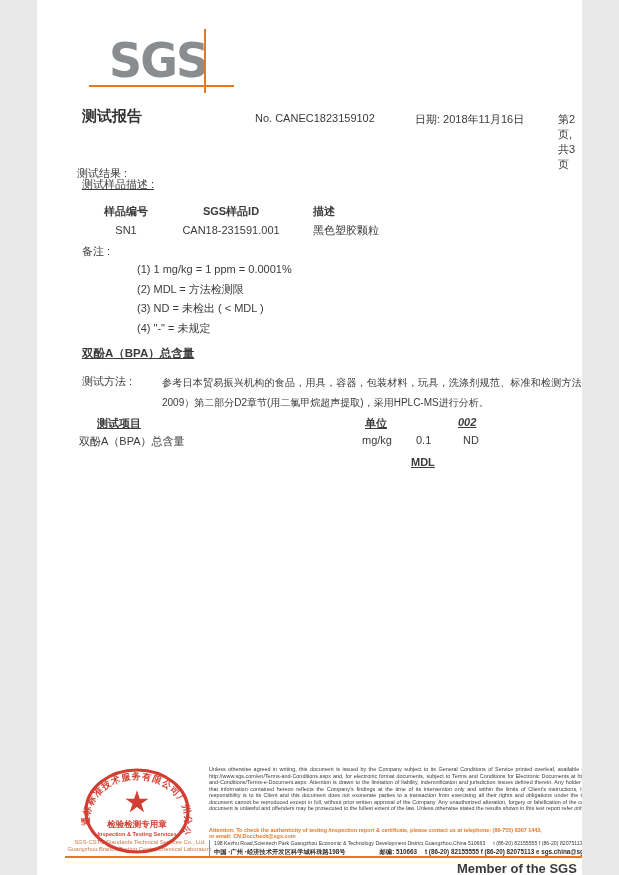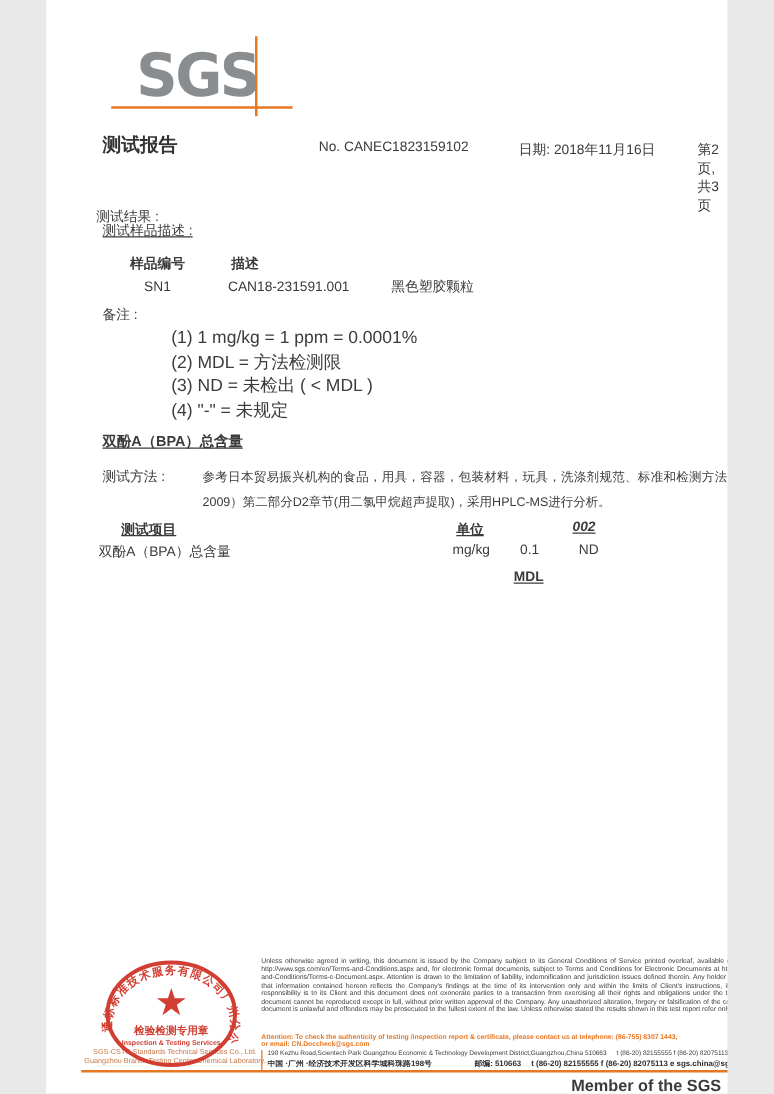--- a/index.html
+++ b/index.html
@@ -42,21 +42,21 @@
 
   
   .sample-table { left: 48px; top: 202px; font-size: 11px; }
   .sample-table .tr { display: flex; line-height: 19px; }
   .sample-table .c1 { width: 82px; text-align: center; }
   .sample-table .c2 { width: 128px; text-align: center; }
   .sample-table .c3 { padding-left: 18px; text-align: left; }
   .sample-table .hdr { font-weight: bold; }
 
   .notes-label { left: 45px; top: 244px; }
-  .notes-list { left: 100px; top: 260px; font-size: 14px; line-height: 19.5px; }
+  .notes-list { left: 100px; top: 260px; font-size: 11px; line-height: 19.5px; }
 
   .bpa-heading { left: 45px; top: 346px; font-size: 11.5px; font-weight: bold; text-decoration: underline; }
 
   .method-label { left: 45px; top: 374px; }
   .method-text { left: 125px; top: 373px; width: 463px; font-size: 10px; line-height: 20px; text-align: justify; }
 
   
   .rt-h1 { left: 60px;  top: 416px; text-decoration: underline; font-weight: bold; }
   .rt-h2 { left: 328px; top: 416px; text-decoration: underline; font-weight: bold; }
   .rt-h3 { left: 374px; top: 416px; text-decoration: underline; font-weight: bold; margin-top: 40px; }
@@ -108,20 +108,21 @@
   <div class="abs report-no">No. CANEC1823159102</div>
   <div class="abs report-date">日期: 2018年11月16日</div>
   <div class="abs page-info">第2页,共3页</div>
 
   <div class="abs body-text results-label">测试结果 :</div>
   <div class="abs body-text sample-desc-label">测试样品描述 :</div>
 
   <div class="abs sample-table">
     <div class="tr hdr">
       <span class="c1">样品编号</span>
+      <span class="c2">SGS样品ID</span>
       <span class="c3">描述</span>
     </div>
     <div class="tr">
       <span class="c1">SN1</span>
       <span class="c2">CAN18-231591.001</span>
       <span class="c3">黑色塑胶颗粒</span>
     </div>
   </div>
 
   <div class="abs body-text notes-label">备注 :</div>

